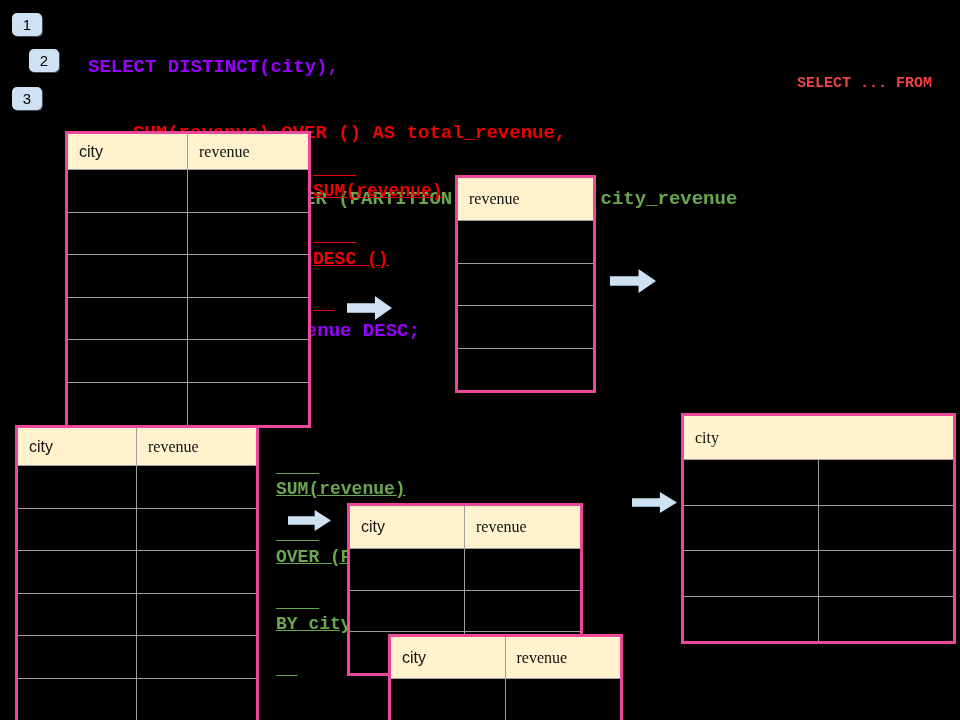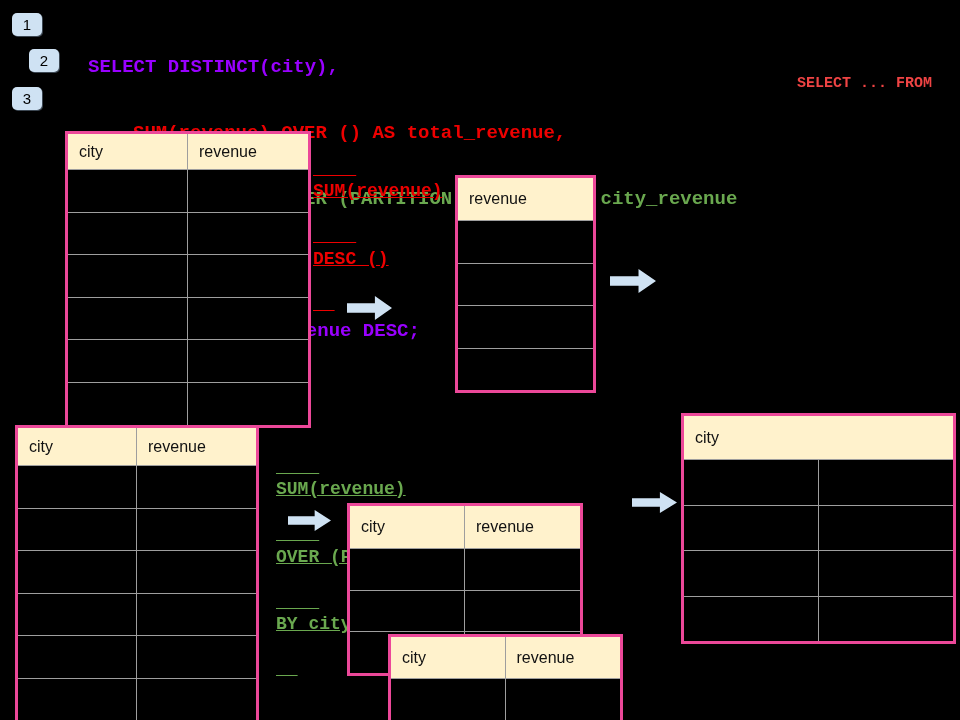--- a/index.html
+++ b/index.html
@@ -39,21 +39,21 @@
   #ann-total{left:313px;top:135px;color:#ee0000;}
   #ann-part{left:276px;top:433px;color:#6aa84f;}
 
   
   .tbl{position:absolute;border:3px solid #ec4899;background:#000;
        --tborder:#9e9e9e;--hfill:#fff2cc;}
   .thead{display:grid;height:var(--hh);background:var(--hfill);
          border-bottom:1px solid var(--tborder);}
   .th{display:flex;align-items:center;padding-left:11px;
       font-size:16px;color:#111;border-right:1px solid var(--tborder);overflow:hidden;}
-  .th:last-child{border-right:none;}
+  .th:last-child{border-right:none;font-family:Liberation Serif, serif;}
   .trow{display:grid;height:var(--rh);border-bottom:1px solid var(--tborder);}
   .trow:last-child{border-bottom:none;}
   .td{border-right:1px solid var(--tborder);}
   .td:last-child{border-right:none;}
 
   #t-source-top  {left:65px; top:131px;width:240px;--hh:35px;--rh:41.6px;}
   #t-total-rev   {left:455px;top:175px;width:135px;--hh:42px;--rh:41.5px;}
   #t-source-bot  {left:15px; top:425px;width:238px;--hh:37px;--rh:41.5px;}
   #t-part-a      {left:347px;top:503px;width:230px;--hh:42px;--rh:40.6px;}
   #t-part-b      {left:388px;top:634px;width:229px;--hh:41px;--rh:41px;z-index:3;}

